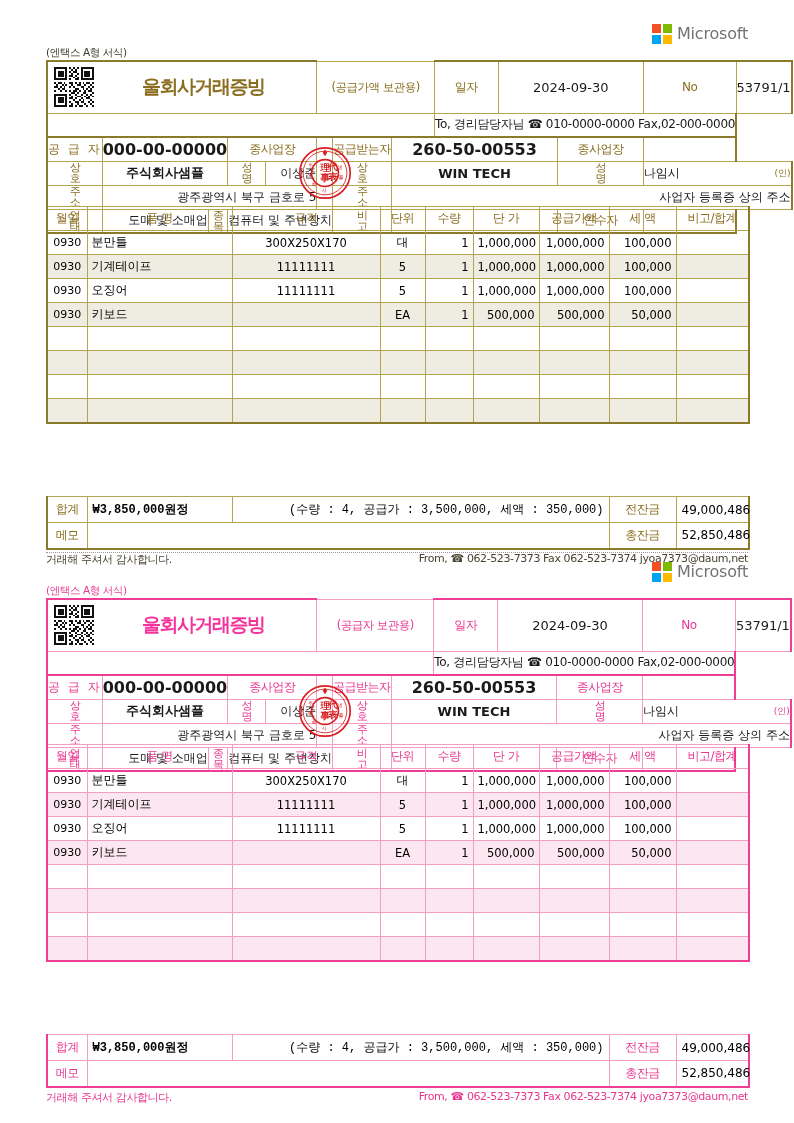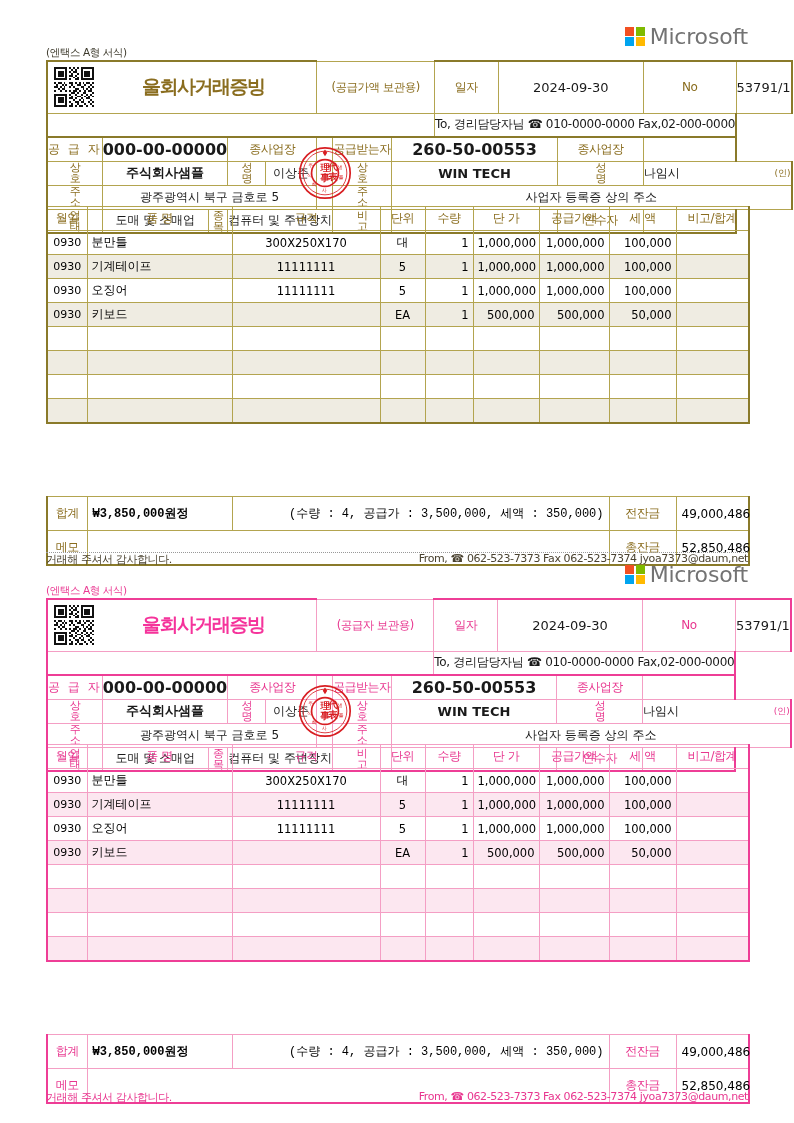--- a/index.html
+++ b/index.html
@@ -15,41 +15,41 @@
   .invoice { position: absolute; left: 46px; width: 702px; }
   .inv1 { top: 24px; }
   .inv2 { top: 562px; }
 
   
   .ms-logo { position: absolute; right: 0; top: 0; display: flex; align-items: center; gap: 5px; }
   .ms-tiles { display: grid; grid-template-columns: 9px 9px; grid-template-rows: 9px 9px; gap: 1.5px; }
   .ms-t { width: 9px; height: 9px; }
   .ms-r { background: #f25022; } .ms-g { background: #7fba00; }
   .ms-b { background: #00a4ef; } .ms-y { background: #ffb900; }
-  .ms-word { font-size: 22px; color: #737373; font-family: "DejaVu Sans", "Liberation Sans", sans-serif; letter-spacing: -0.2px; }
+  .ms-word { font-size: 16px; color: #737373; font-family: "DejaVu Sans", "Liberation Sans", sans-serif; letter-spacing: -0.2px; }
 
   .formcode { position: absolute; left: 0; top: 22px; font-size: 10.5px; letter-spacing: -0.4px; }
 
   .frame { position: absolute; top: 36px; left: 0; width: 702px; border-collapse: collapse; }
   table.frame td, table.frame th { padding: 0; }
 
   
   .t-olive { --line: #8a7a2a; --line2: #b3a44f; --lbl: #8a6d1f; --accent: #7a6a1a;
              --zebra: #efece2; --title: #8a6d1f; --formcode: #4a4a3a; --foot: #4a4230; }
   .t-pink  { --line: #ee3d96; --line2: #f49ec4; --lbl: #e8368f; --accent: #e8368f;
              --zebra: #fce7f0; --title: #f5339b; --formcode: #e8368f; --foot: #e8368f; }
 
   .t-olive .formcode { color: #3d3a2c; }
   .t-pink  .formcode { color: #ea3b93; }
 
   
   .c { border: 1px solid var(--line2); height: 24px; font-size: 12px; color: #1a1a1a;
        padding: 0 4px; vertical-align: middle; white-space: nowrap; }
   .lbl { color: var(--lbl); text-align: center; font-size: 12px; letter-spacing: -0.5px; }
-  .ctr { text-align: center; } .lft { text-align: center; }
+  .ctr { text-align: center; } .lft { text-align: right; }
   .bold { font-weight: bold; }
   .outer { border: 2px solid var(--line); }
   .qrbox { position: absolute; left: 6px; top: 5px; width: 40px; height: 40px; }
   .qr { width: 40px; height: 40px; display: block; }
   .doctitle { font-size: 19px; font-weight: bold; color: var(--title);
               letter-spacing: -1.5px; text-align: center; font-family: "DejaVu Sans", "Liberation Sans", sans-serif; }
   .keepnote { font-size: 11.5px; color: var(--lbl); line-height: 1.25; text-align: center; letter-spacing: -0.5px; }
 
   
   .stampwrap { position: relative; }
@@ -65,21 +65,21 @@
   .items { width: 100%; border-collapse: collapse; table-layout: fixed; }
   .items td, .items th { border: 1px solid var(--line2); height: 24px; font-size: 12px;
                          padding: 0 4px; white-space: nowrap; }
   .items th { color: var(--lbl); font-weight: normal; text-align: center; letter-spacing: -0.5px; }
   .items tr.zeb td { background: var(--zebra); }
   .items td.num { text-align: right; font-size: 11.5px; }
   .items td.mid { text-align: center; font-size: 11.5px; }
   .items td.nm  { text-align: left; font-size: 12px; }
   .items td.dt  { text-align: center; font-size: 11px; }
 
-  .footrow td { border: 1px solid var(--line2); height: 26px; font-size: 12px; padding: 8px 5px; }
+  .footrow td { border: 1px solid var(--line2); height: 26px; font-size: 12px; padding: 0 5px; }
   .sumtext { font-weight: bold; font-size: 13.5px; font-family: Liberation Mono, monospace; }
   .parens { font-size: 11px; text-align: right; font-family: Liberation Mono, monospace; }
 
   .bottomnote { position: absolute; left: 0; width: 702px; display: flex;
                 justify-content: space-between; font-size: 11px; letter-spacing: -0.4px; }
   .t-olive .bottomnote { color: #4a4230; }
   .t-pink  .bottomnote { color: #e8368f; }
 
   .divider { position: absolute; left: 46px; width: 702px; top: 552px;
              border-top: 1px dotted #999; }

